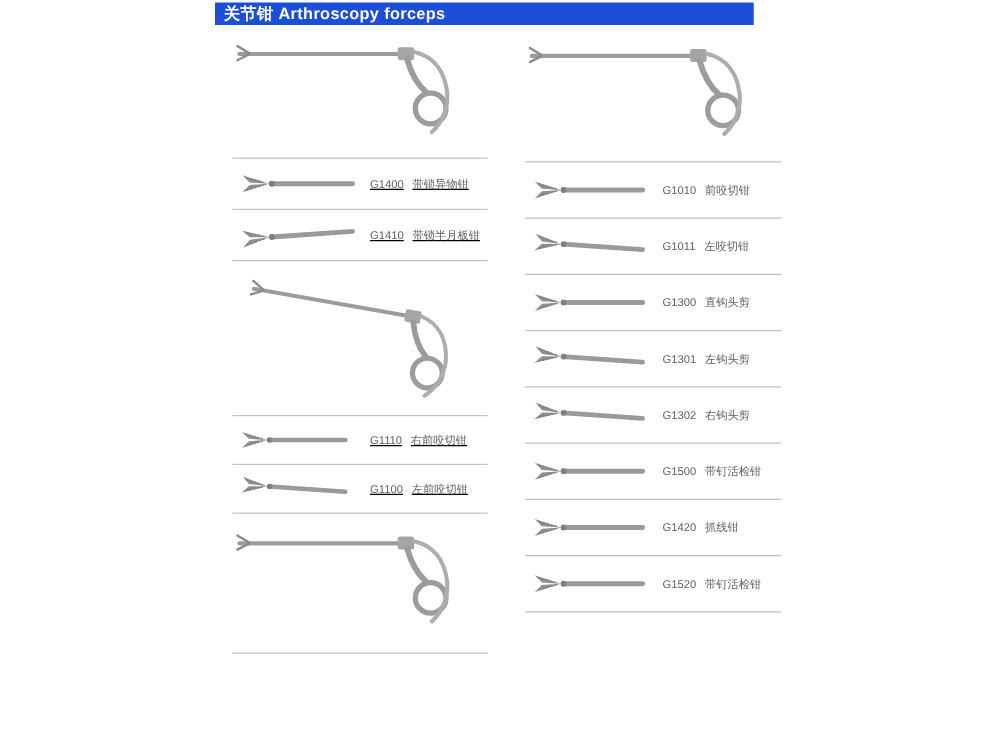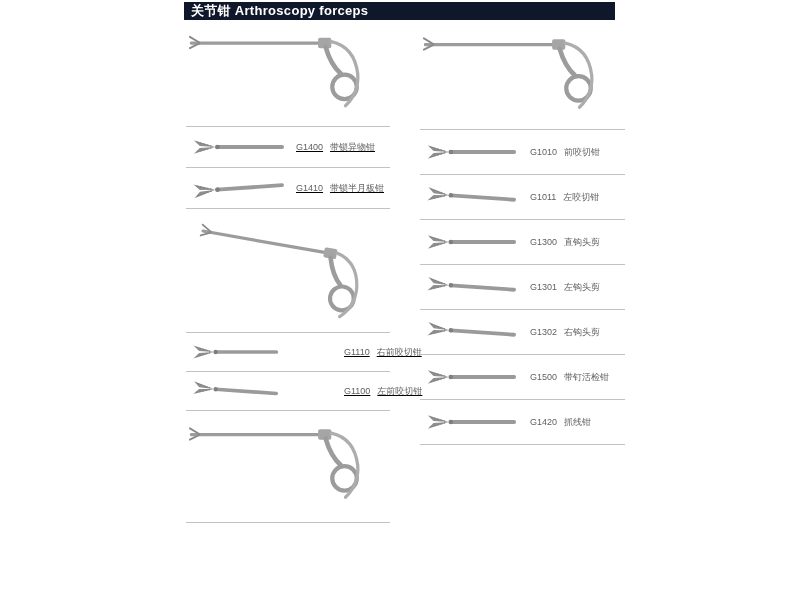--- a/index.html
+++ b/index.html
@@ -2,40 +2,40 @@
 <html><head>
 <meta charset="utf-8">
 <style>
   html,body{margin:0;padding:0;}
   body{
     width:800px;height:600px;position:relative;overflow:hidden;
     background:#ffffff;
     font-family:"Liberation Sans","DejaVu Sans",sans-serif;
   }
   .header-bar{
-    position:absolute;left:184px;top:2px;width:431px;height:18px;
-    background:#0f172a;color:#fff;
+    position:absolute;left:172px;top:2px;width:431px;height:18px;
+    background:#1d4ed8;color:#fff;
     font-size:13px;font-weight:600;line-height:18px;
     padding-left:7px;box-sizing:border-box;letter-spacing:.3px;
   }
   .col{position:absolute;top:24px;}
   .col-left{left:186px;width:204px;text-decoration:underline;}
   .col-right{left:420px;width:205px;}
   .block{border-bottom:1px solid #c2c2c2;box-sizing:border-box;}
   .hero{display:flex;align-items:center;justify-content:flex-start;overflow:hidden;}
   .row{display:flex;align-items:center;}
   .thumb{flex:0 0 110px;display:flex;align-items:center;padding-left:2px;box-sizing:border-box;}
   .label{font-size:9px;color:#5f5f5f;white-space:nowrap;}
   .code{margin-right:7px;}
   .h-a{height:103px;}
   .h-b{height:124px;}
   .h-c{height:112px;}
   .h-d{height:106px;}
   .rw-l{height:41px;}
-  .rw-l2{height:39px;gap:48px;}
+  .rw-l2{height:39px;}
   .rw-s{height:29px;border-bottom-width:2px;}
   .rw-r{height:45px;}
   .tilt-u{transform:rotate(-4deg);}
   .tilt-d{transform:rotate(4deg);}
   .heroart{display:block;margin-left:2px;}
   .hero-rot{transform:rotate(10deg) translate(6px,6px);}
   svg{overflow:visible;}
 </style>
 </head>
 <body>
@@ -214,14 +214,24 @@
     <span class="thumb">
       <svg width="96" height="20" viewBox="0 0 100 20">
           <use href="#jaw-thumb"></use>
         </svg>
     </span>
     <span class="label">
       <span class="code">G1420</span><span>抓线钳</span>
     </span>
   </div>
 
+  <div class="block row rw-r">
+    <span class="thumb">
+      <svg width="96" height="20" viewBox="0 0 100 20">
+          <use href="#jaw-thumb"></use>
+        </svg>
+    </span>
+    <span class="label">
+      <span class="code">G1520</span><span>带钉活检钳</span>
+    </span>
+  </div>
 
 </div>
 
 </body></html>

